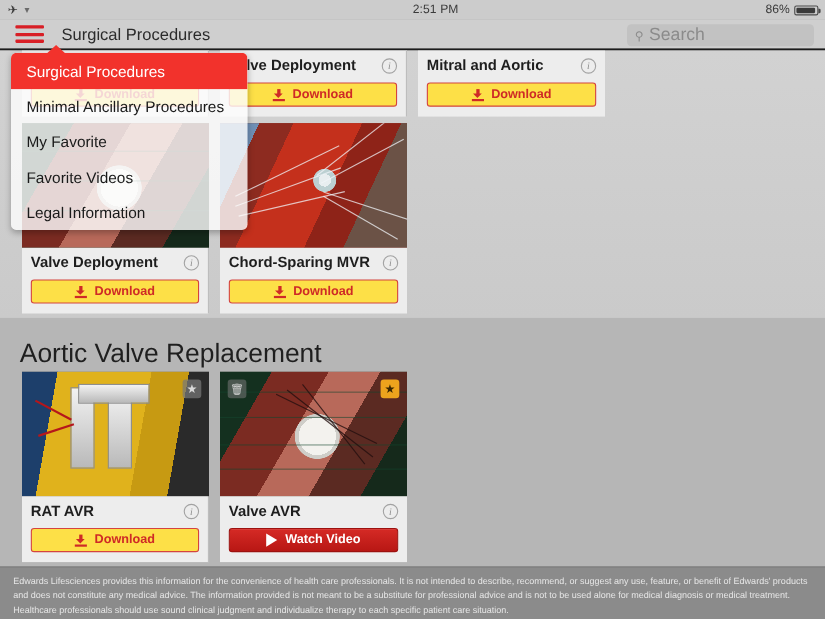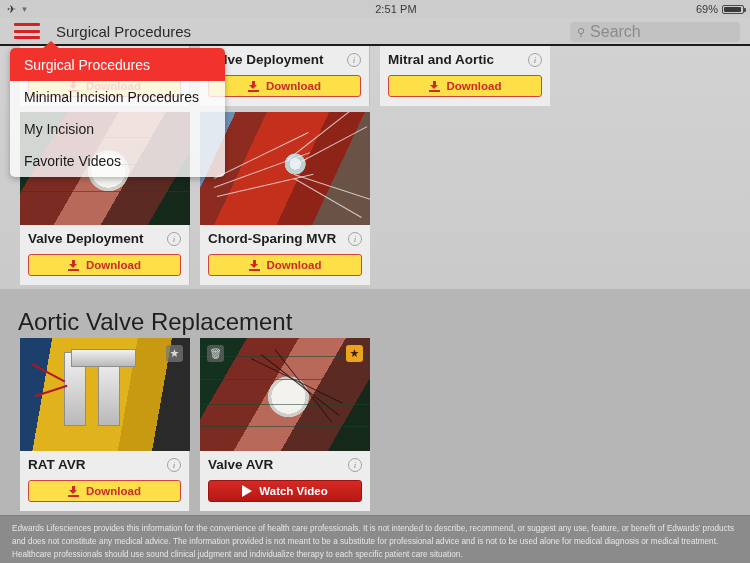--- a/index.html
+++ b/index.html
@@ -163,21 +163,21 @@
 
 <div id="app">
 
   <div class="statusbar">
     <div class="sb-left">
       <span style="font-size:11px;color:#3a3a3a;">✈</span>
       <span style="font-size:9px;color:#6a6a6a;">▾</span>
     </div>
     <div class="sb-center">2:51 PM</div>
     <div class="sb-right">
-      <span class="batt-pct">69%</span>
+      <span class="batt-pct">86%</span>
       <span class="batt-shell">
           <span class="batt-fill"></span>
         </span>
     </div>
   </div>
 
   <div class="navbar">
     <div class="hamburger">
       <span></span>
         <span></span>
@@ -346,25 +346,28 @@
       </div>
     </div>
   </div>
 
   <div class="menu-caret"></div>
   <div class="menu">
     <div class="menu-item active">
       <span>Surgical Procedures</span>
     </div>
     <div class="menu-item">
-      <span>Minimal Incision Procedures</span>
+      <span>Minimal Ancillary Procedures</span>
     </div>
     <div class="menu-item">
-      <span>My Incision</span>
+      <span>My Favorite</span>
     </div>
     <div class="menu-item">
       <span>Favorite Videos</span>
     </div>
+    <div class="menu-item">
+      <span>Legal Information</span>
+    </div>
   </div>
 
   <div class="footer">Edwards Lifesciences provides this information for the convenience of health care professionals. It is not intended to describe, recommend, or suggest any use, feature, or benefit of Edwards' products and does not constitute any medical advice. The information provided is not meant to be a substitute for professional advice and is not to be used alone for medical diagnosis or medical treatment. Healthcare professionals should use sound clinical judgment and individualize therapy to each specific patient care situation.</div>
 
 </div>
 
 </body></html>

